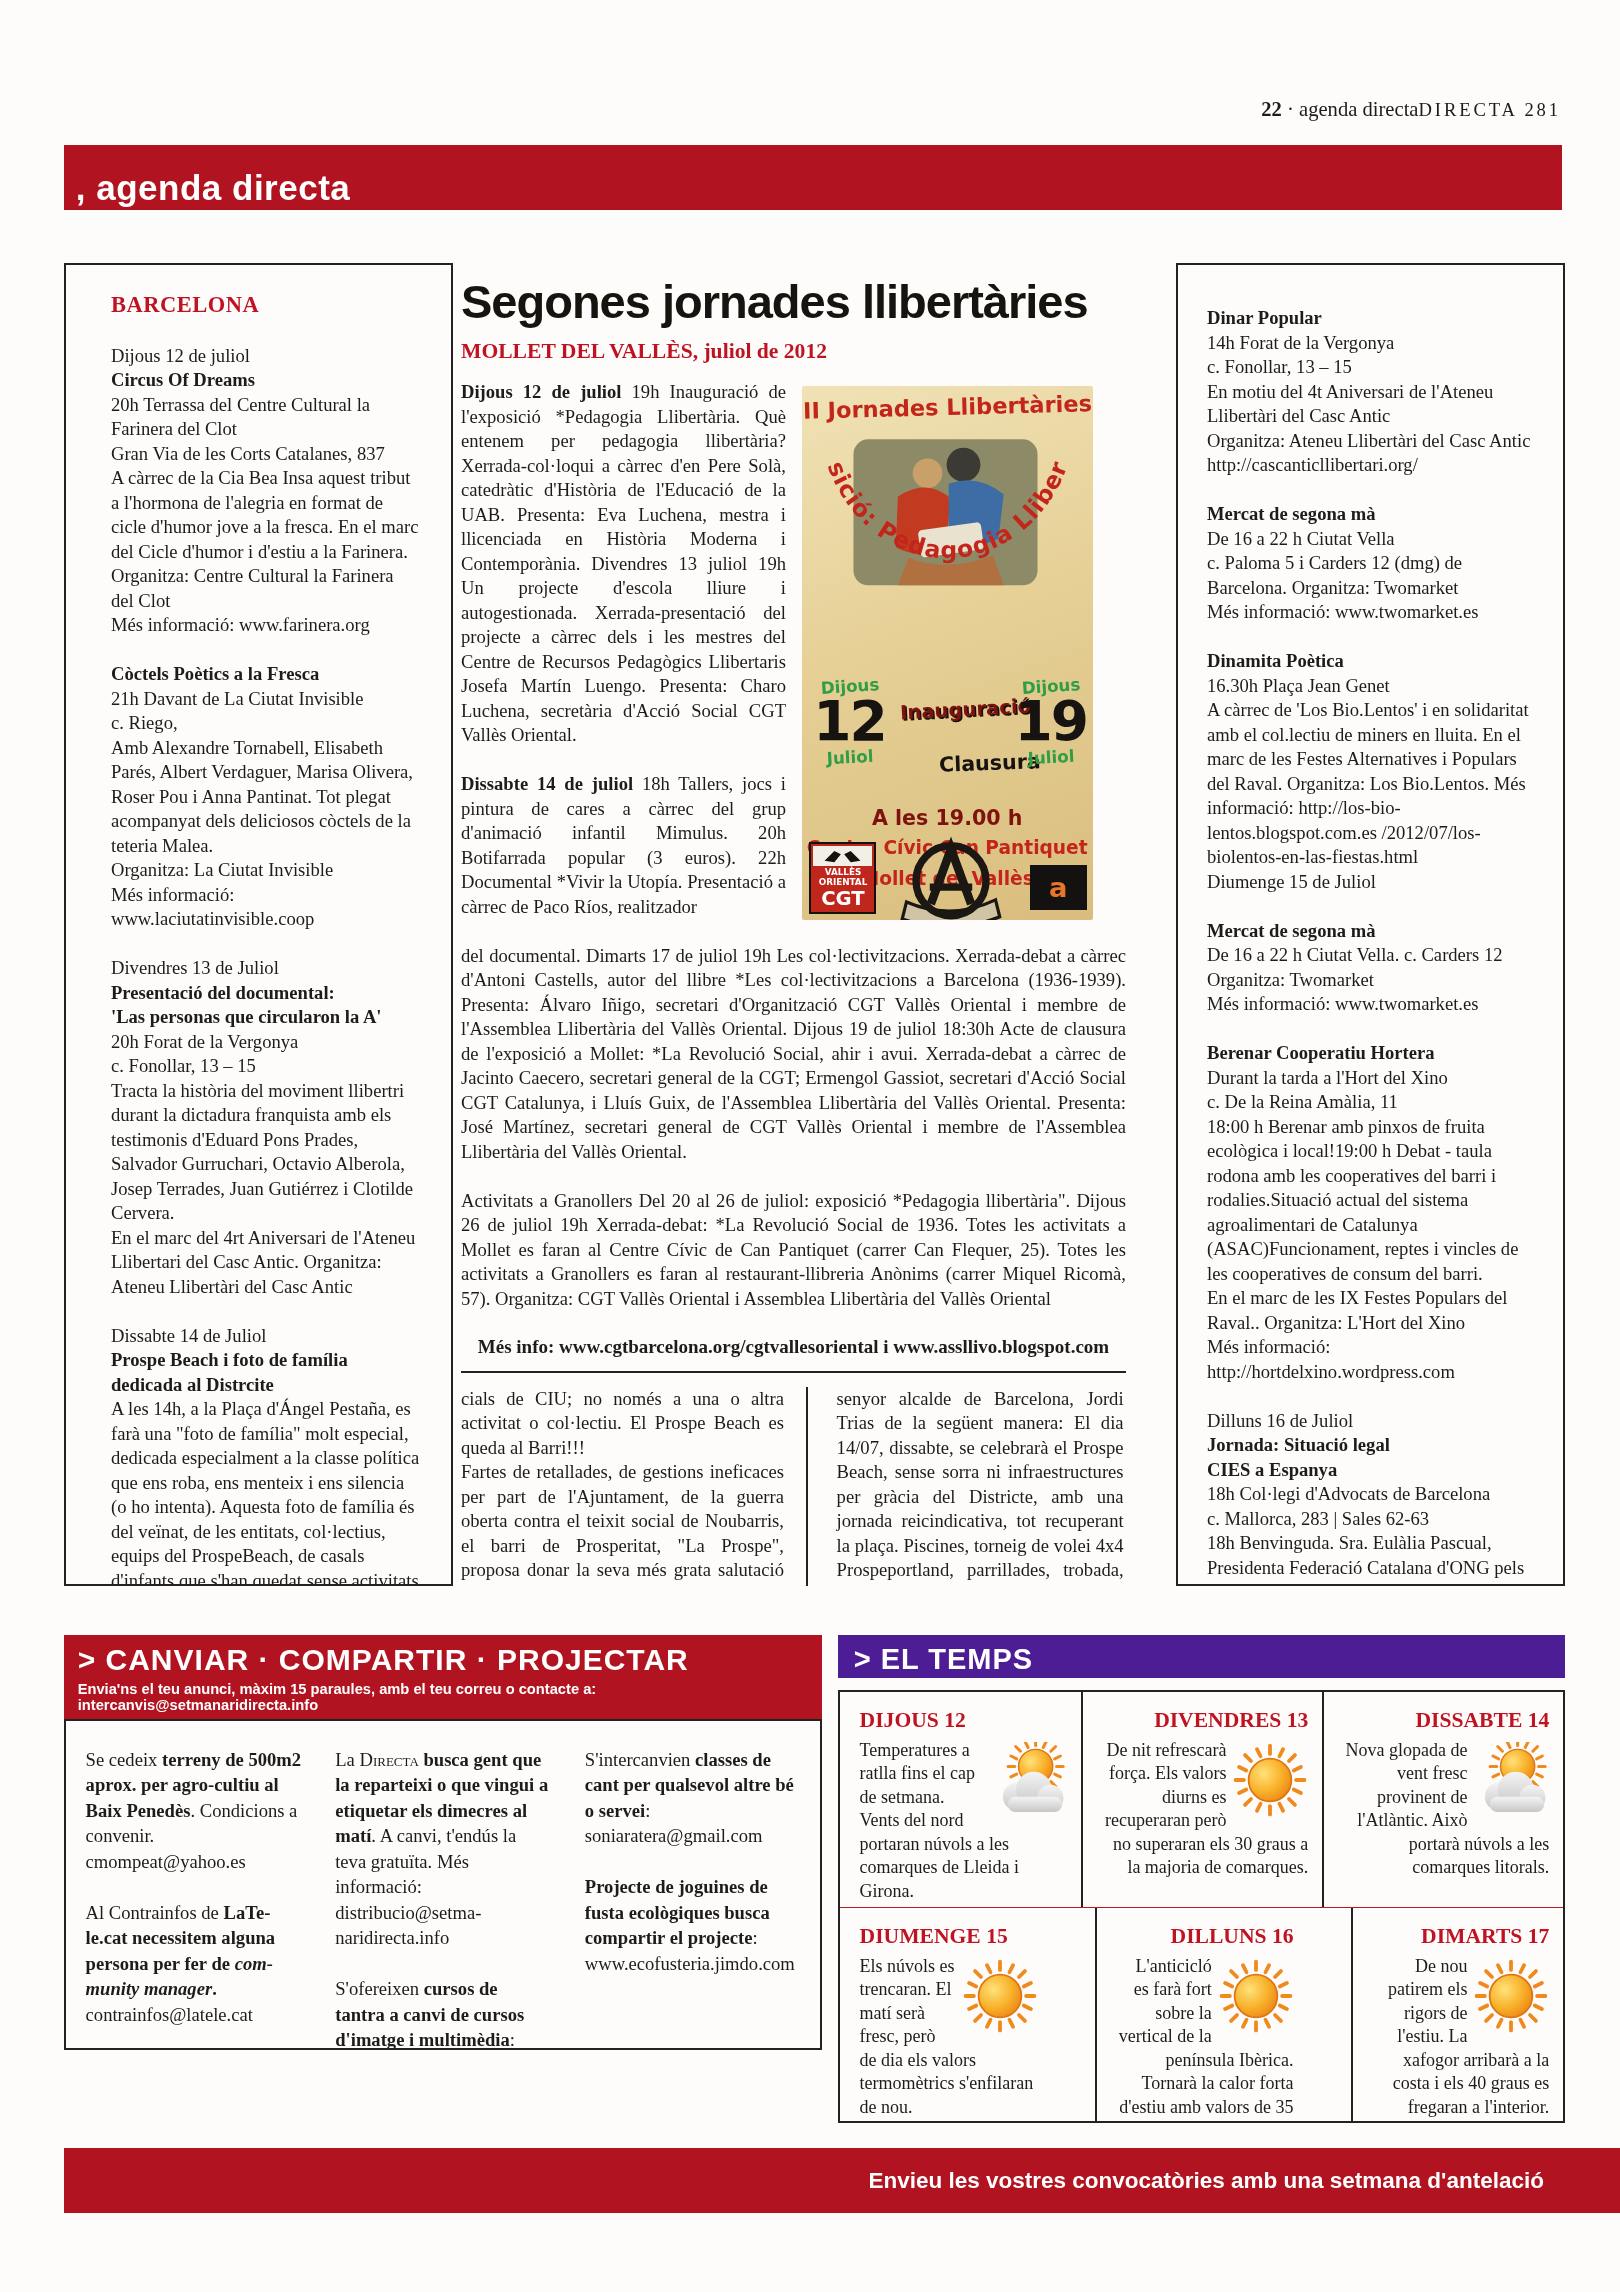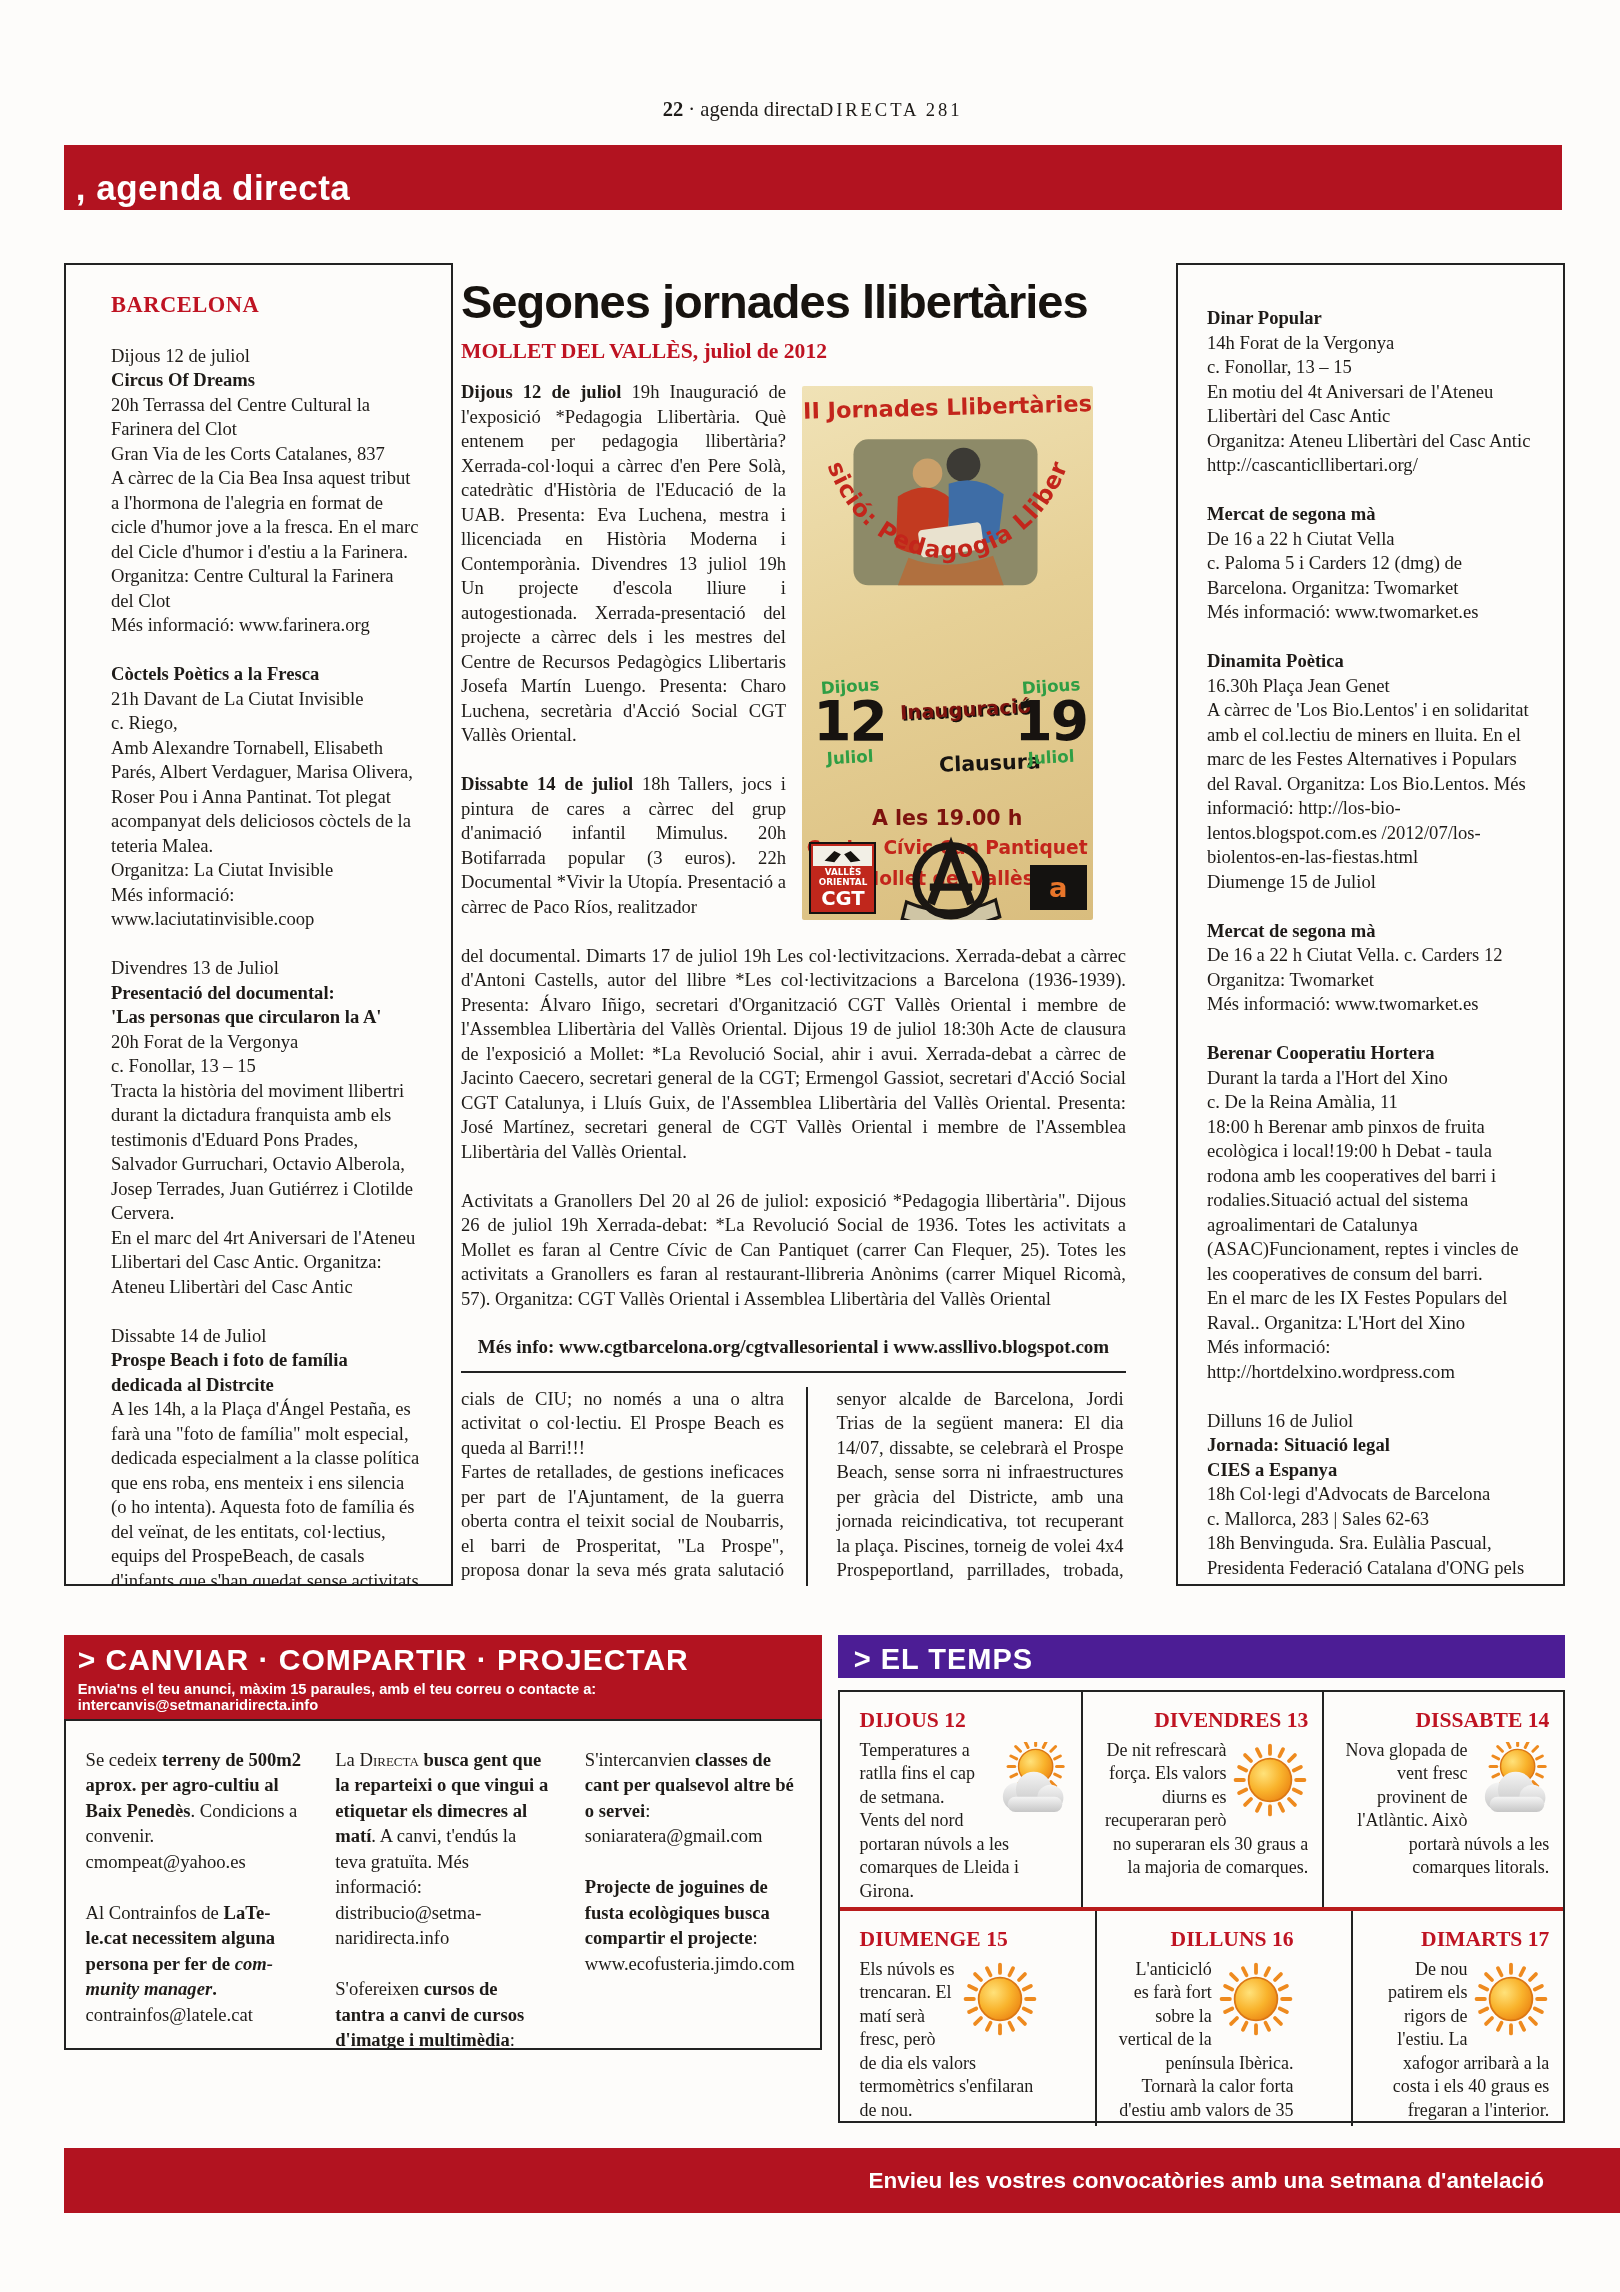--- a/index.html
+++ b/index.html
@@ -1,19 +1,19 @@
 <!DOCTYPE html>
 <html><head>
 <meta charset="utf-8">
 <style>
   html,body{margin:0;padding:0;background:#e9e9e9;}
   .page{position:relative;width:1620px;height:2293px;background:#fdfcfa;overflow:hidden;
         font-family:"Liberation Serif",serif;color:#1e1b18;}
   
-  .folio{position:absolute;left:64px;right:59px;top:98px;display:flex;justify-content:center;align-items:baseline;}
+  .folio{position:absolute;left:64px;right:59px;top:98px;display:flex;justify-content:flex-end;align-items:baseline;}
   .folio-left{font-size:20.6px;}
   .folio-right{font-size:18.6px;letter-spacing:2.9px;}
   .top-banner{position:absolute;left:64px;top:145px;width:1498px;height:65px;background:#b21320;}
   .top-banner span{position:absolute;left:11.8px;bottom:2px;color:#fff;font-family:"Liberation Sans",sans-serif;
                    font-weight:bold;font-size:35px;letter-spacing:0.5px;}
   
   .lbox{position:absolute;top:263px;width:389px;height:1323px;border:2px solid #222;box-sizing:border-box;overflow:hidden;}
   .box-left{left:64px;padding:27.4px 31px 0 45px;}
   .box-right{left:1176px;padding:41px 27.4px 0 29px;}
   .city{color:#bf1322;font-weight:bold;font-size:22.5px;letter-spacing:0.5px;margin:0 0 25.5px 0;}
@@ -73,21 +73,21 @@
   .cl-box{position:absolute;left:64px;top:1719px;width:758px;height:331px;border:2px solid #222;
           box-sizing:border-box;padding:25.5px 19.6px 0 19.6px;display:flex;gap:34px;overflow:hidden;}
   .cl-col{width:228px;}
   .cl-col p{margin:0 0 25.5px 0;font-size:18.6px;line-height:25.5px;white-space:pre-line;}
   
   .wt-banner{position:absolute;left:838px;top:1635px;width:727px;height:43px;background:#4c1d95;}
   .wt-banner span{position:absolute;left:15.7px;top:7.8px;color:#fff;font-family:"Liberation Sans",sans-serif;
                   font-weight:bold;font-size:29px;letter-spacing:1px;}
   .wt-grid{position:absolute;left:838px;top:1690px;width:727px;height:433px;border:2px solid #222;box-sizing:border-box;}
   .wrow{display:flex;height:215px;}
-  .wrow + .wrow{border-top:4px solid #b91c1c;gap:44px;}
+  .wrow + .wrow{border-top:1px solid #b91c1c;gap:44px;}
   .wcell{width:241px;box-sizing:border-box;padding:15.7px 13.7px 0 19.6px;overflow:hidden;}
   .wcell + .wcell{border-left:2px solid #222;text-align:right;}
   .wtitle{color:#bf1322;font-weight:bold;font-size:21.6px;margin:0 0 5.9px 0;}
   .wtext{font-size:18px;line-height:23.5px;margin:0;white-space:pre-line;}
   .wicon{float:right;width:76px;height:76px;margin:3.9px 0 3.9px 5.9px;}
   
   .bottom-banner{position:absolute;left:64px;top:2148px;width:1556px;height:65px;background:#b21320;}
   .bottom-banner span{position:absolute;right:76px;top:0;line-height:65px;color:#fff;
                       font-family:"Liberation Sans",sans-serif;font-weight:bold;font-size:22.5px;}
   .hiddefs{position:absolute;width:0;height:0;overflow:hidden;}

